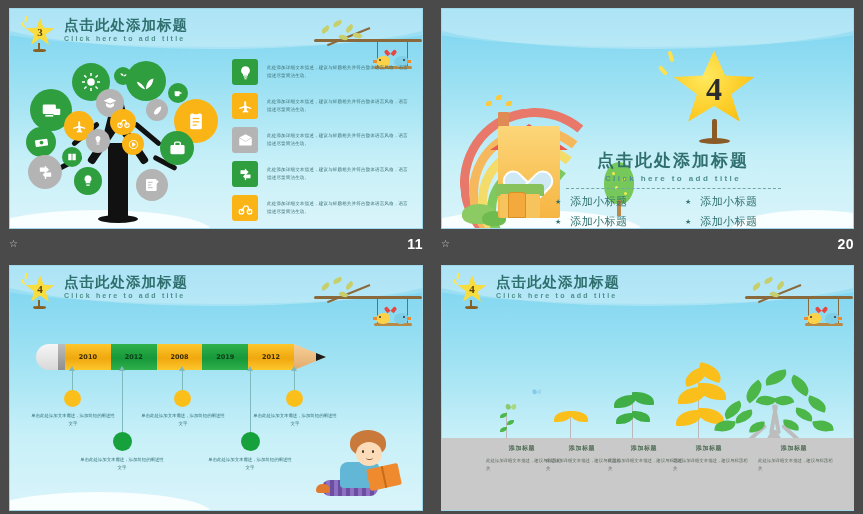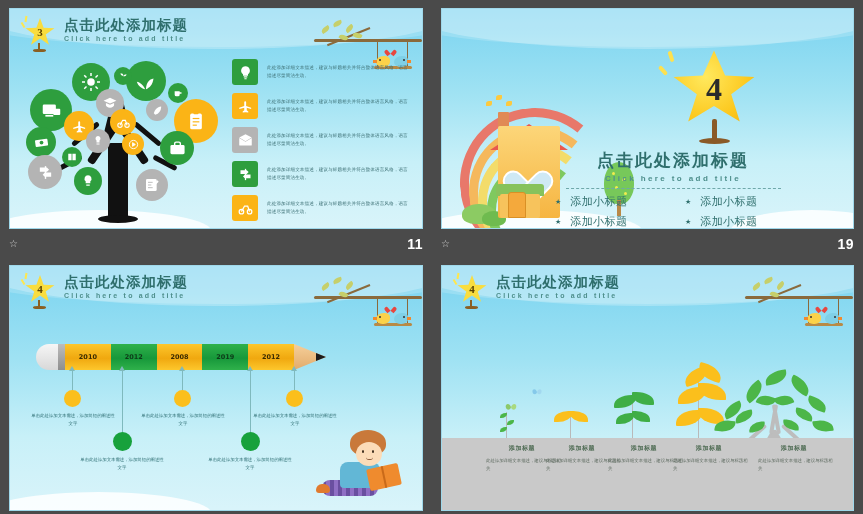--- a/index.html
+++ b/index.html
@@ -547,21 +547,21 @@
           <div class="bl">
             <span class="bstar">★</span>
             <span class="blab">添加小标题</span>
           </div>
         </div>
       </div>
     </div>
 
     <div class="footer">
       <span class="fav">☆</span>
-      <span class="pgnum">19</span>
+      <span class="pgnum">20</span>
     </div>
   </div>
 
   <div class="cell bottom">
     <div class="slide">
       <div class="wave w1"></div>
       <div class="wave w2"></div>
       <div class="cloud-bottom"></div>
 
       <div class="hdr">

